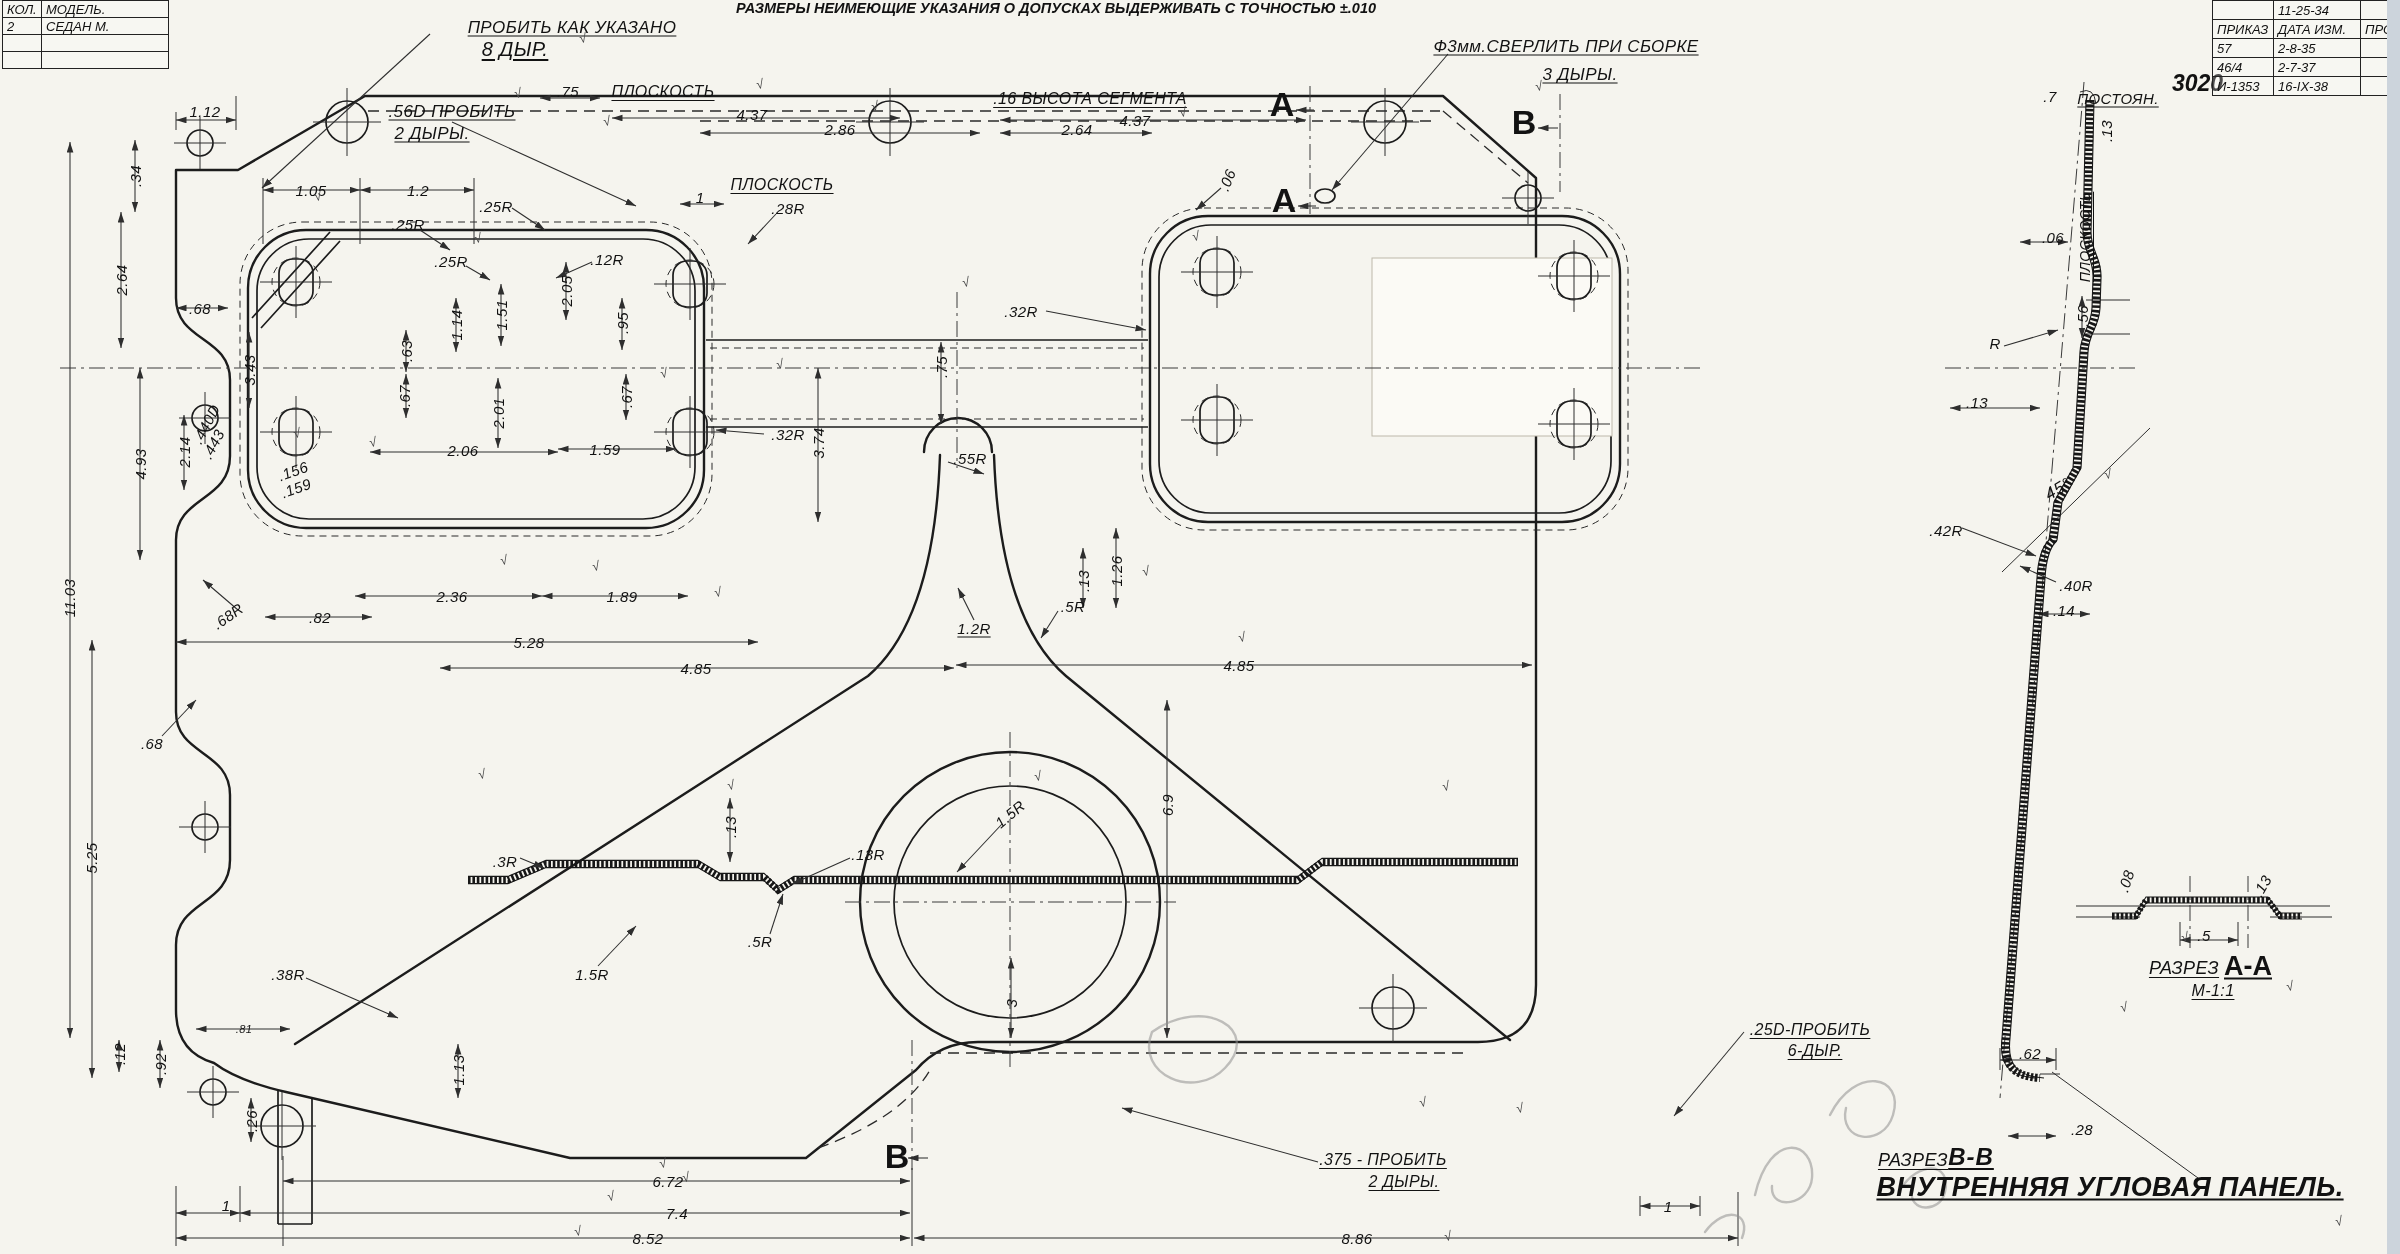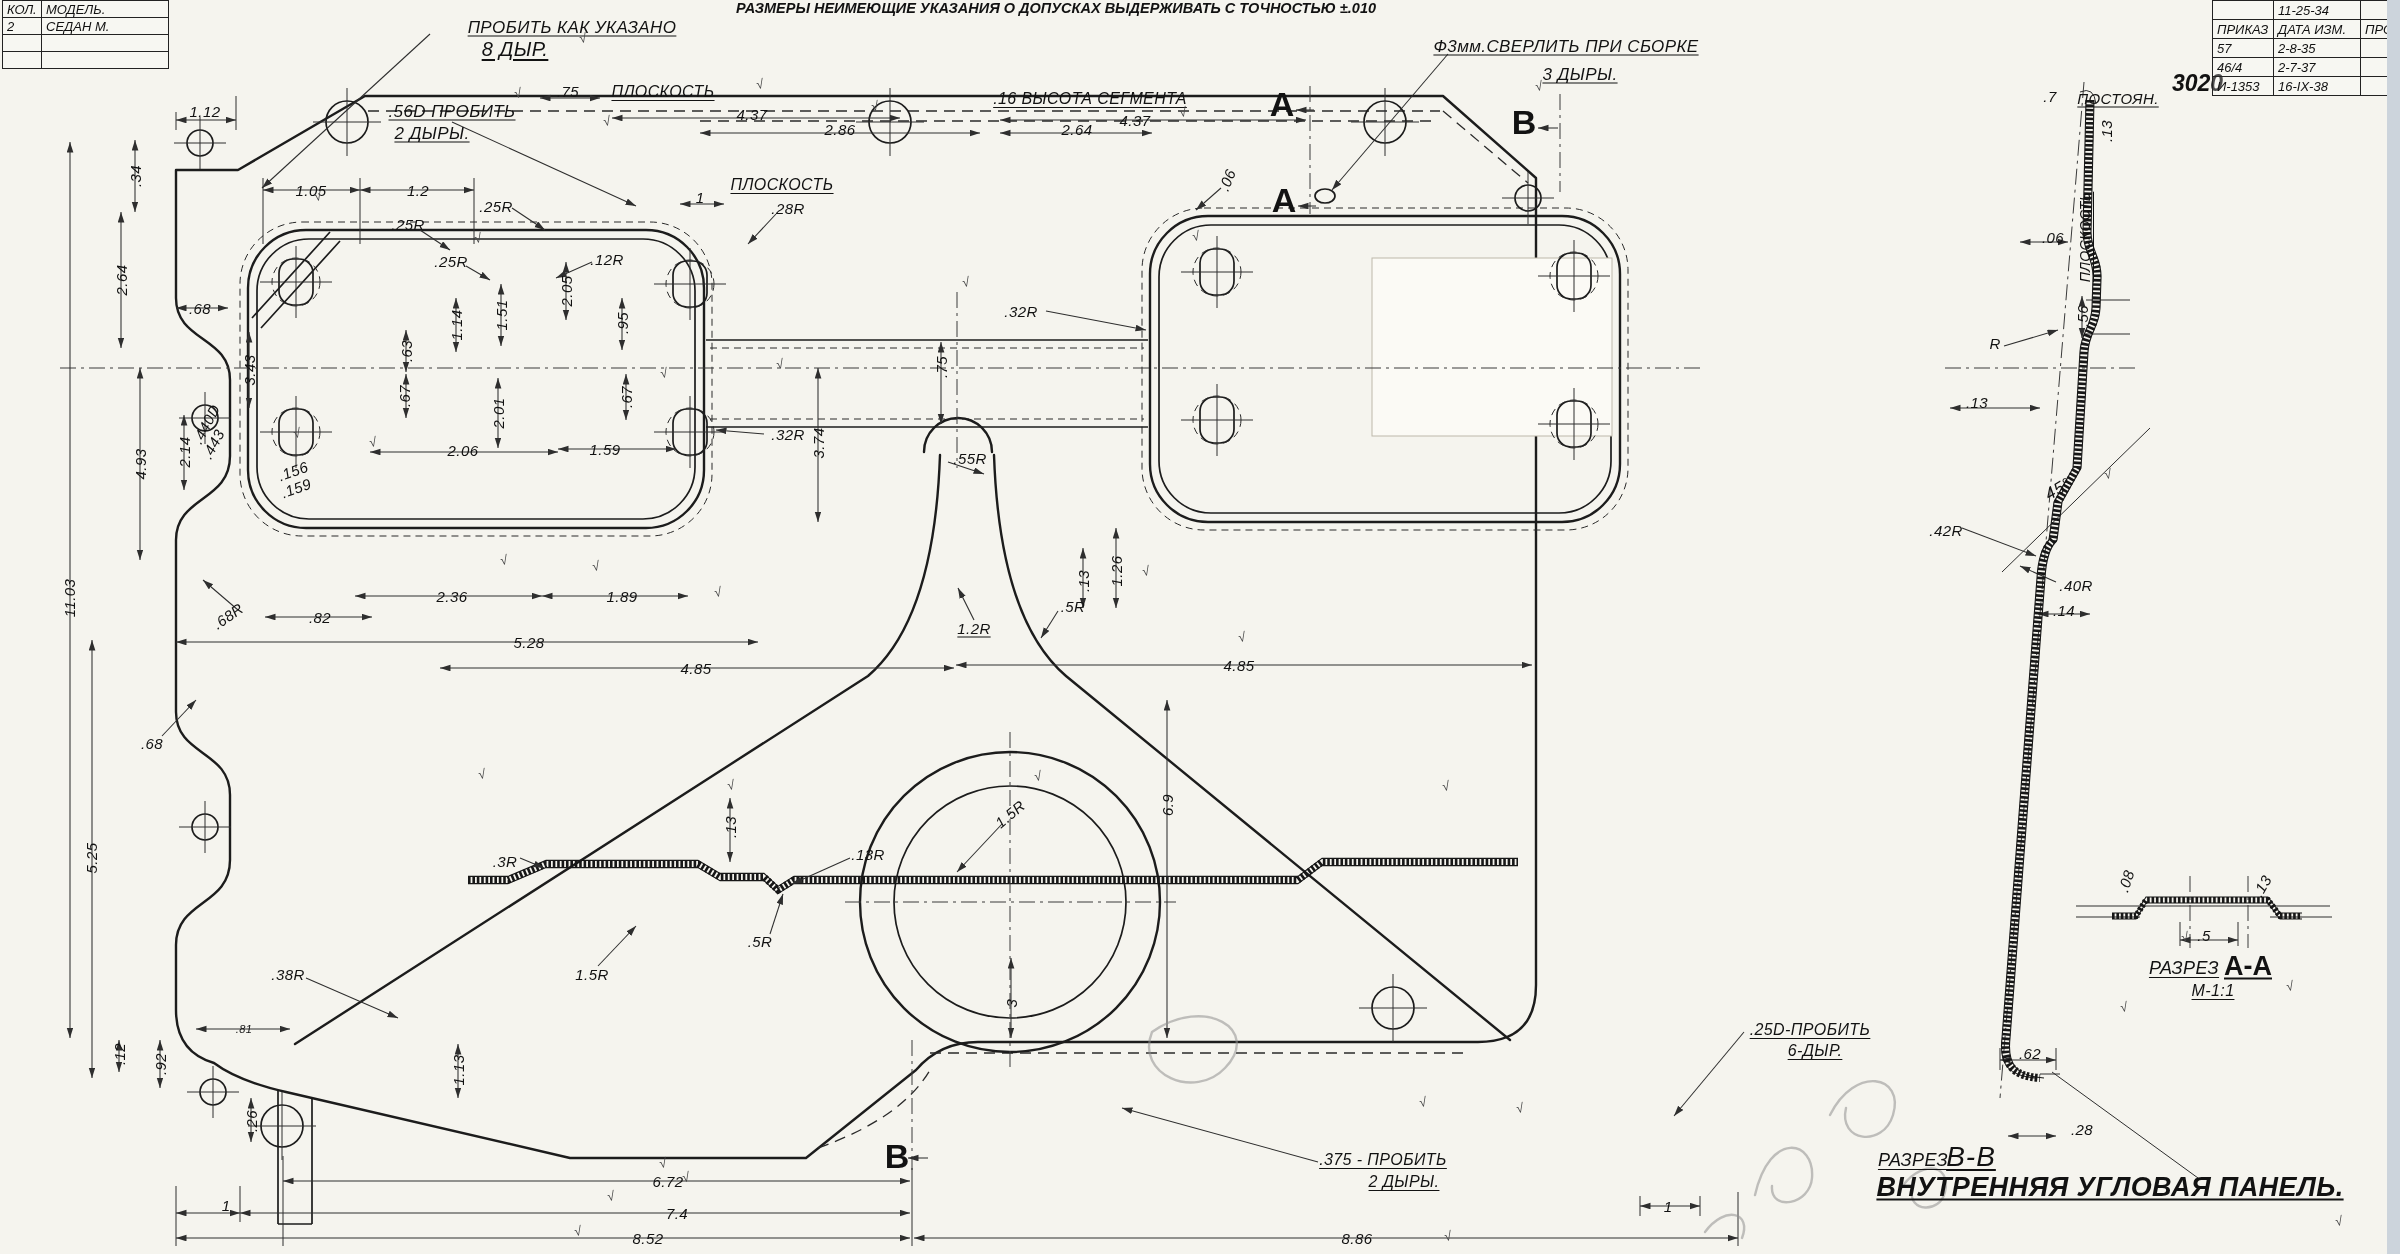--- a/index.html
+++ b/index.html
@@ -368,21 +368,21 @@
       <span class="lbl" style="left: 2064px; top: 610px; font-size: 15px; transform: translate(-50%, -50%) rotate(0deg);">.14</span>
       <span class="lbl" style="left: 2126px; top: 881px; font-size: 15px; transform: translate(-50%, -50%) rotate(-72deg);">.08</span>
       <span class="lbl" style="left: 2262px; top: 886px; font-size: 15px; transform: translate(-50%, -50%) rotate(-60deg);">.13</span>
       <span class="lbl" style="left: 2204px; top: 935px; font-size: 15px; transform: translate(-50%, -50%) rotate(0deg);">.5</span>
       <span class="lbl u" style="left: 2184px; top: 968px; font-size: 18px; transform: translate(-50%, -50%) rotate(0deg);">РАЗРЕЗ</span>
       <span class="lbl u marker" style="left: 2248px; top: 966px; font-size: 27px; font-weight: bold; transform: translate(-50%, -50%) rotate(0deg);">А-А</span>
       <span class="lbl u" style="left: 2213px; top: 991px; font-size: 16px; transform: translate(-50%, -50%) rotate(0deg);">М-1:1</span>
       <span class="lbl" style="left: 2030px; top: 1053px; font-size: 15px; transform: translate(-50%, -50%) rotate(0deg);">.62</span>
       <span class="lbl" style="left: 2082px; top: 1129px; font-size: 15px; transform: translate(-50%, -50%) rotate(0deg);">.28</span>
       <span class="lbl u" style="left: 1913px; top: 1160px; font-size: 18px; transform: translate(-50%, -50%) rotate(0deg);">РАЗРЕЗ</span>
-      <span class="lbl u hand" style="left: 1971px; top: 1157px; font-size: 28px; font-weight: normal; transform: translate(-50%, -50%) rotate(0deg);">В-В</span>
+      <span class="lbl u hand" style="left: 1971px; top: 1157px; font-size: 24px; font-weight: bold; transform: translate(-50%, -50%) rotate(0deg);">В-В</span>
       <span class="mark" style="left: 583px; top: 38px;">√</span>
       <span class="mark" style="left: 760px; top: 84px;">√</span>
       <span class="mark" style="left: 607px; top: 121px;">√</span>
       <span class="mark" style="left: 318px; top: 196px;">√</span>
       <span class="mark" style="left: 478px; top: 238px;">√</span>
       <span class="mark" style="left: 966px; top: 282px;">√</span>
       <span class="mark" style="left: 1196px; top: 236px;">√</span>
       <span class="mark" style="left: 780px; top: 364px;">√</span>
       <span class="mark" style="left: 373px; top: 442px;">√</span>
       <span class="mark" style="left: 504px; top: 560px;">√</span>

